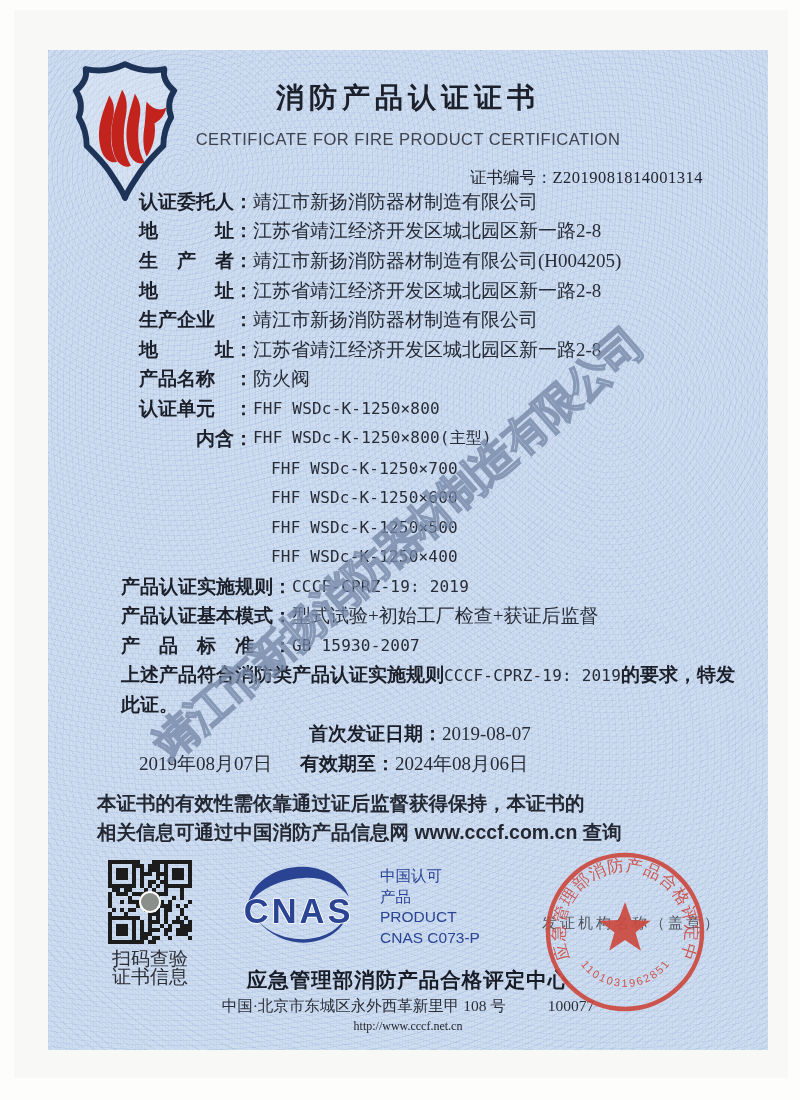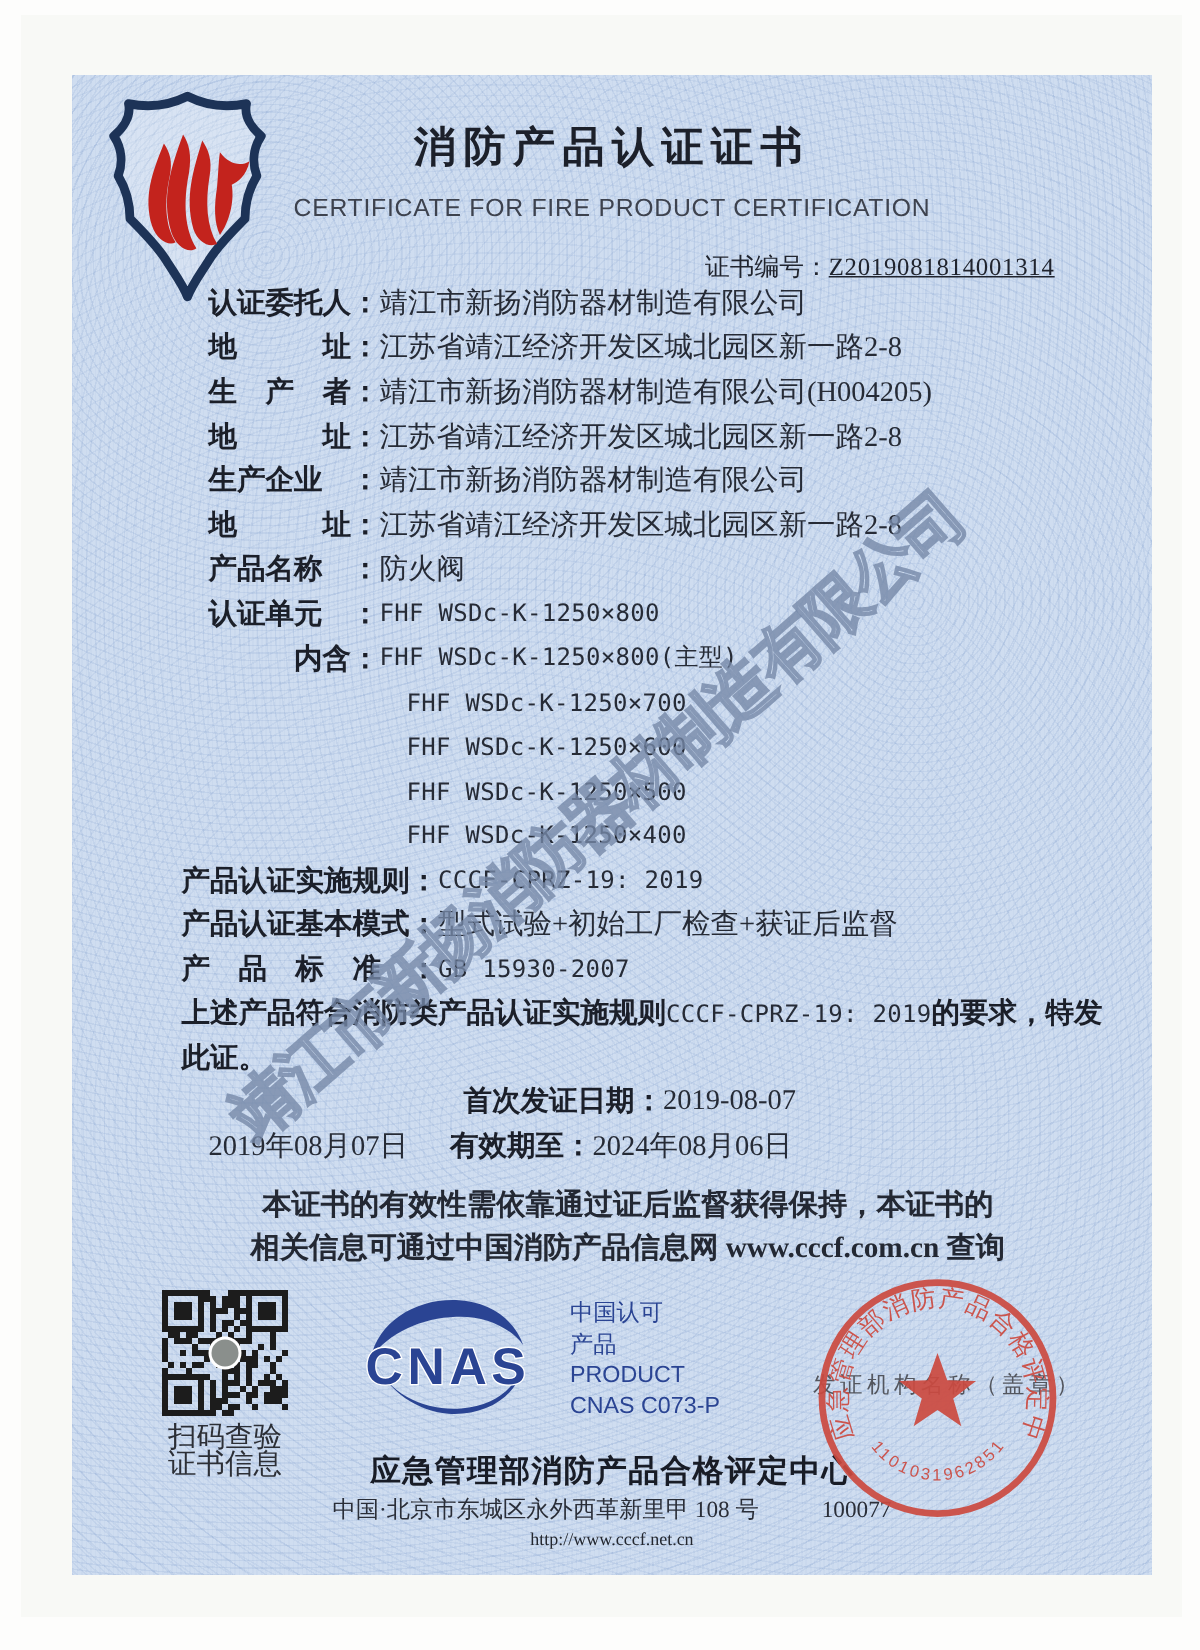--- a/index.html
+++ b/index.html
@@ -18,32 +18,32 @@
         font-family:"Liberation Serif",serif;font-weight:bold;font-size:44px;letter-spacing:-2px;
         color:transparent;-webkit-text-stroke:1.5px rgba(118,136,168,0.8);
         transform:rotate(-41deg);transform-origin:center;white-space:nowrap;z-index:3;pointer-events:none;}
   .logo{position:absolute;left:18px;top:8px;z-index:2;}
   .title{position:absolute;left:0;top:29px;width:100%;text-align:center;z-index:2;
         font-family:"Liberation Serif",serif;font-weight:600;font-size:28px;letter-spacing:5px;color:#1c202a;}
   .subtitle{position:absolute;left:0;top:80px;width:100%;text-align:center;z-index:2;
         font-size:16.5px;letter-spacing:0.5px;color:#3d424e;}
   .certno{position:absolute;left:422px;top:117px;z-index:2;font-size:16.5px;}
   .certno .cl{font-family:"Liberation Sans",sans-serif;}
-  .certno .cv{font-family:"Liberation Serif",serif;letter-spacing:0.5px;text-decoration:underline;}
+  .certno .cv{font-family:"Liberation Serif",serif;letter-spacing:0.5px;}
   .content{position:absolute;left:49px;top:137px;right:28px;z-index:2;}
   .row{height:29.6px;display:flex;align-items:center;white-space:nowrap;font-size:19px;margin-left:24px;}
   .row.ind{padding-left:18px;}
   .row.cont{padding-left:150px;}
   .lab{font-weight:bold;white-space:pre;color:#1b1f29;}
   .val{font-family:"Liberation Serif",serif;color:#262b36;}
   .val.mono{font-family:"DejaVu Sans Mono",monospace;font-size:16px;letter-spacing:0.2px;}
   .stmt-bold{font-weight:bold;color:#1b1f29;}
   .row.first-issue{padding-left:188px;}
   .gap28{display:inline-block;width:28px;}
-  .notice{margin-top:10px;text-align:center;font-size:19.5px;font-weight:600;color:#232833;line-height:29px;font-family:Liberation Serif, serif;}
+  .notice{margin-top:10px;font-size:19.5px;font-weight:600;color:#232833;line-height:29px;}
   .notice .nval{font-weight:600;}
   
   .qr{position:absolute;left:60px;top:810px;width:84px;height:84px;z-index:2;}
   .qr-cap{position:absolute;left:48px;top:900px;width:108px;text-align:center;font-size:19px;line-height:18px;color:#2c2f36;z-index:2;}
   .cnas{position:absolute;left:194px;top:808px;z-index:2;}
   .cnas-text{position:absolute;left:332px;top:816px;z-index:2;font-size:15.5px;line-height:20.5px;color:#2a4493;}
   .seal-hint{position:absolute;left:428px;top:864px;width:312px;text-align:center;z-index:2;
         font-size:15px;letter-spacing:3px;color:#53565e;}
   .stamp{position:absolute;left:492px;top:797px;z-index:4;opacity:0.92;}
   .issuer-name{position:absolute;left:0;top:916px;width:100%;text-align:center;z-index:2;

